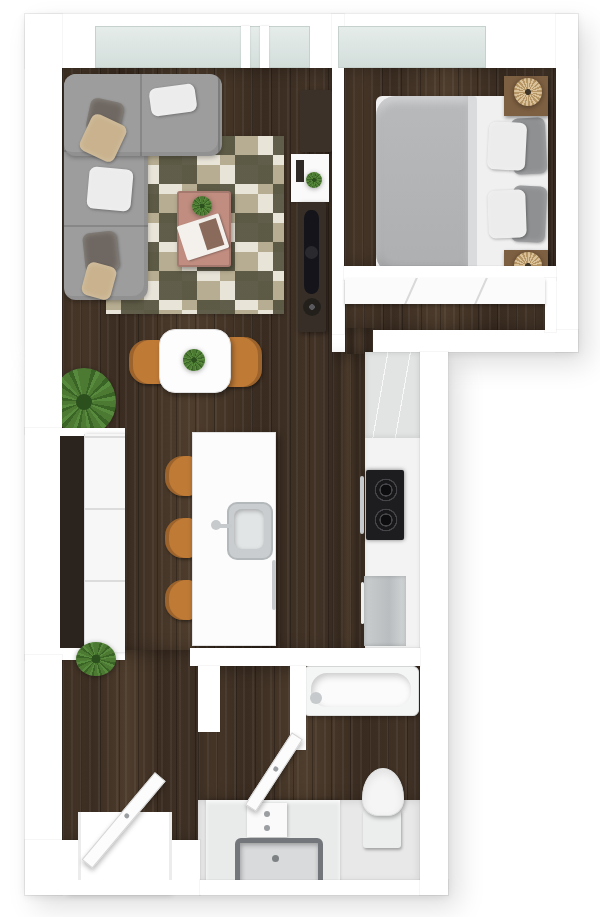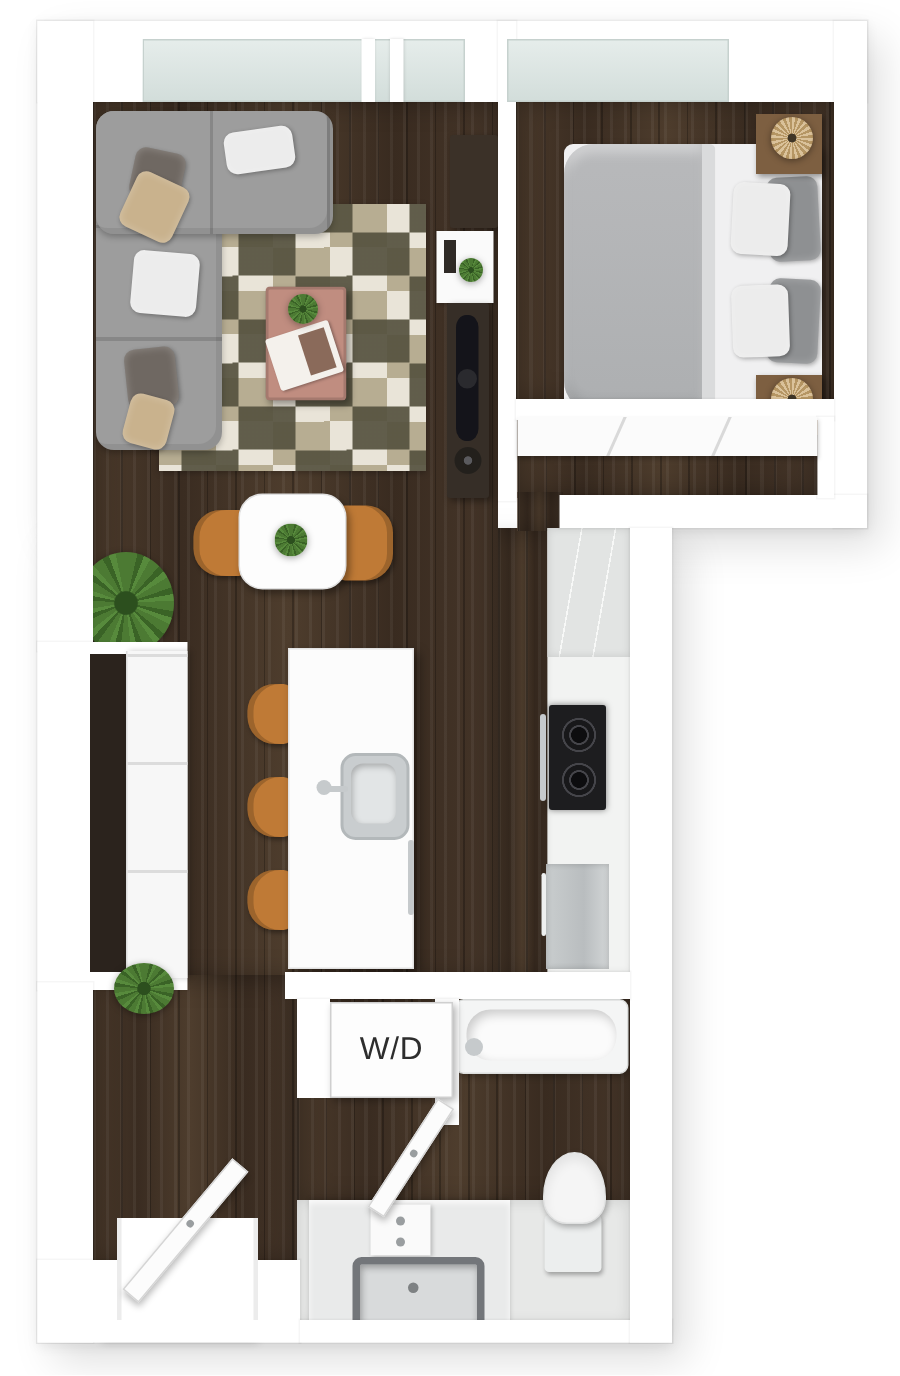--- a/index.html
+++ b/index.html
@@ -200,23 +200,20 @@
   <div class="abs furn toilet-bowl" style="left:362px;top:768px;width:40px;height:46px;"></div>
   <div class="abs furn vanity" style="left:206px;top:800px;width:134px;height:82px;"></div>
   <div class="abs furn shelf" style="left:247px;top:803px;width:40px;height:34px;">
     <div class="abs dot" style="left:17px;top:8px;width:6px;height:6px;"></div>
     <div class="abs dot" style="left:17px;top:22px;width:6px;height:6px;"></div>
   </div>
   <div class="abs furn basin-out" style="left:235px;top:838px;width:78px;height:40px;">
     <div class="abs dot" style="left:32px;top:12px;width:7px;height:7px;background:#7e8183;"></div>
   </div>
 
-  <div class="abs wd-box" style="left:220px;top:668px;width:80px;height:62px;">
-    <span class="wd-label">W/D</span>
-  </div>
   <div class="abs door" style="left:244px;top:722px;width:11px;height:84px;transform:rotate(33deg);transform-origin:50% 100%;">
     <div class="abs dot" style="left:3px;top:36px;width:5px;height:5px;"></div>
   </div>
   <div class="abs stoop" style="left:68px;top:866px;width:104px;height:26px;"></div>
   <div class="abs threshold" style="left:78px;top:812px;width:88px;height:68px;"></div>
   <div class="abs door" style="left:80px;top:750px;width:12px;height:112px;transform:rotate(40deg);transform-origin:50% 100%;">
     <div class="abs dot" style="left:3px;top:48px;width:5px;height:5px;"></div>
   </div>
 
   <div class="abs niche-gap above-wall" style="left:60px;top:436px;width:24px;height:212px;"></div>

